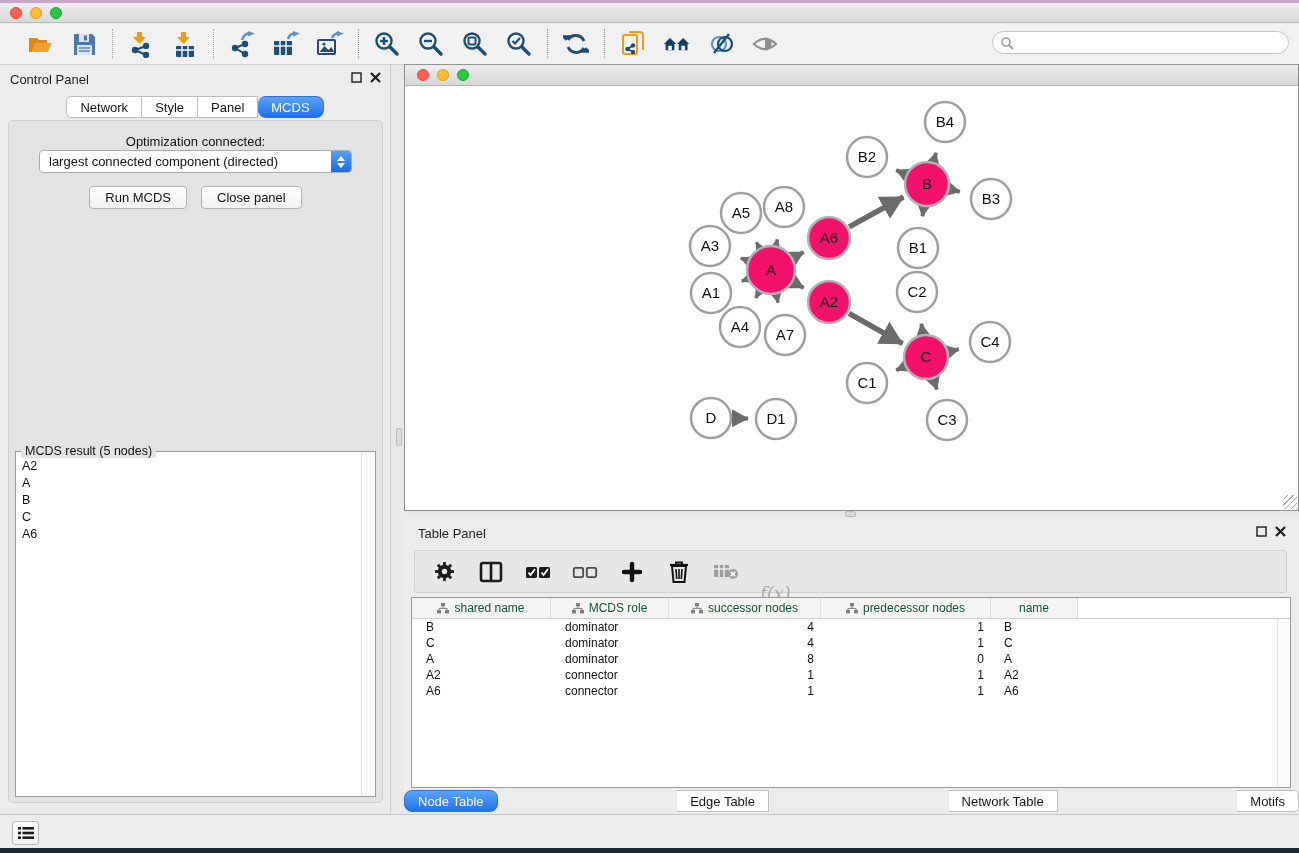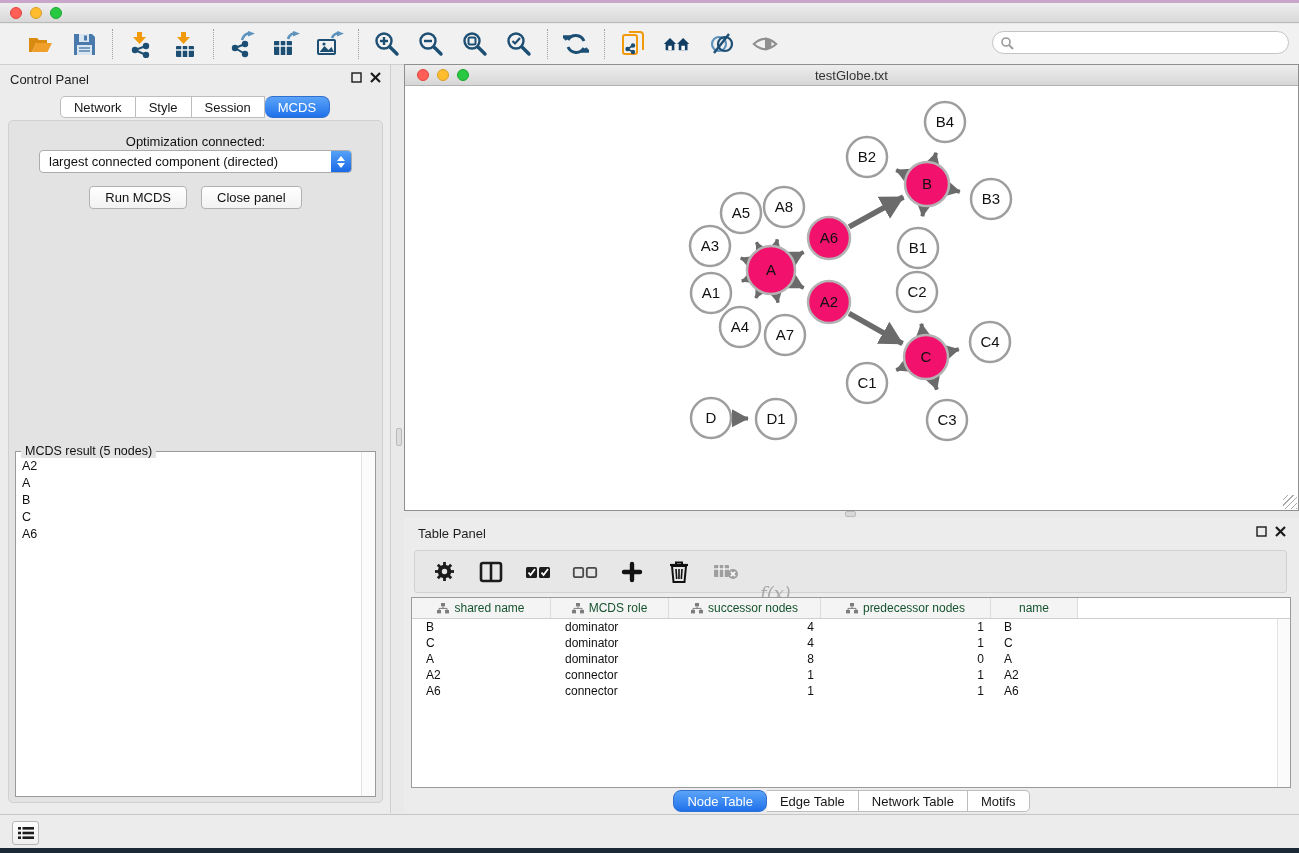--- a/index.html
+++ b/index.html
@@ -74,21 +74,21 @@
   .th:last-child { border-right:none; background:#fff; }
   .tbody { position:absolute; left:0; top:21px; right:13px; bottom:0; overflow:hidden; }
   .trow { display:grid; grid-template-columns:139px 118px 152px 170px 87px; height:16px; font-size:12px; color:#101010; align-items:center; }
   .tcell.c0 { padding-left:14px; }
   .tcell.c1 { padding-left:14px; }
   .tcell.c2 { text-align:right; padding-right:7px; }
   .tcell.c3 { text-align:right; padding-right:7px; }
   .tcell.c4 { padding-left:13px; }
   .table-scroll { position:absolute; right:0; top:21px; bottom:0; width:13px; background:#fbfbfb; border-left:1px solid #e3e3e3; }
 
-  .tp-tabrow { position:absolute; left:0; bottom:1px; width:100%; display:flex; justify-content:center; }
+  .tp-tabrow { position:absolute; left:0; bottom:1px; width:100%; display:flex; justify-content:space-between; }
 
   
   .statusbar { position:absolute; left:0; top:814px; width:1299px; height:34px; background:#ececec; border-top:1px solid #c6c6c6; }
   .listbtn { position:absolute; left:12px; top:6px; width:27px; height:24px; background:linear-gradient(#fdfdfd,#efefef); border:1px solid #b7b7b7; border-radius:3px; display:flex; align-items:center; justify-content:center; }
   .membtn { position:absolute; right:8px; top:6px; height:24px; background:linear-gradient(#ffffff,#f3f3f3); border:1px solid #b3b3b3; border-radius:3px; display:flex; align-items:center; gap:6px; padding:0 10px; font-size:13px; color:#111;margin-top:48px; }
   .memdot { width:11px; height:11px; border-radius:50%; background:#1ea32b; }
 
   svg { display:block; }
 </style>
 </head>
@@ -294,21 +294,21 @@
             <g stroke="#1a1a1a" stroke-width="2.2">
               <line x1="1" y1="1" x2="10" y2="10"></line>
               <line x1="10" y1="1" x2="1" y2="10"></line>
             </g>
           </svg>
         </span>
     </div>
     <div class="tabrow">
       <div class="tab">Network</div>
       <div class="tab">Style</div>
-      <div class="tab">Session</div>
+      <div class="tab">Panel</div>
       <div class="tab active">MCDS</div>
     </div>
     <div class="cp-body">
       <div class="opt-label">Optimization connected:</div>
       <div class="dropdown">
         <span>largest connected component (directed)</span>
         <span class="dd-step">
             <span class="up"></span>
             <span class="down"></span>
           </span>
@@ -331,21 +331,20 @@
     </div>
   </div>
 
   <div class="netwin">
     <div class="net-titlebar">
       <div class="lights" style="top:4px; left:12px;">
         <div class="light red"></div>
         <div class="light yellow"></div>
         <div class="light green"></div>
       </div>
-      <div class="title">testGlobe.txt</div>
     </div>
     <div class="net-canvas">
       <svg width="893" height="423" viewBox="405 86 893 423">
         <defs>
           <marker id="arrow" viewBox="0 0 5 5" markerWidth="4.6" markerHeight="4.6" refX="4.4" refY="2.5" orient="auto">
             <path d="M0 0 L4.6 2.5 L0 5 z" fill="#6b6b6b"></path>
           </marker>
         </defs>
         <g id="edges">
             <line x1="758.8905927463518" y1="245.99212621806845" x2="756.3696322834766" y2="241.20230133860542" stroke="#6b6b6b" stroke-width="3.5" marker-end="url(#arrow)"></line>

